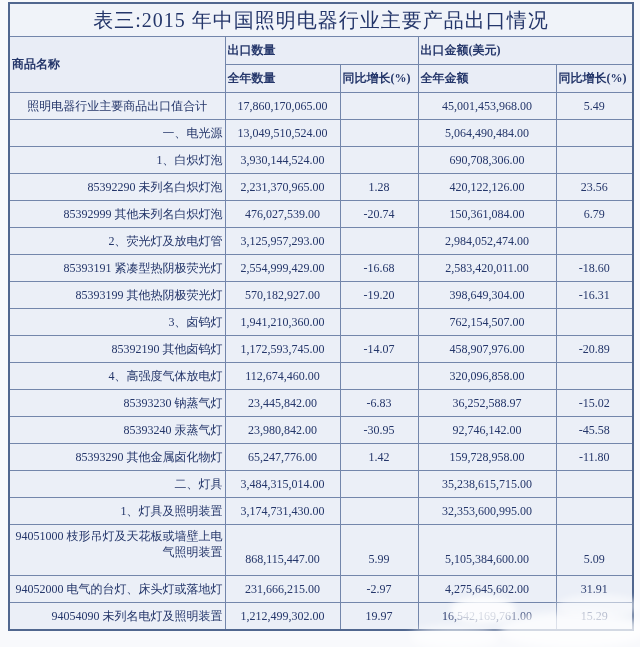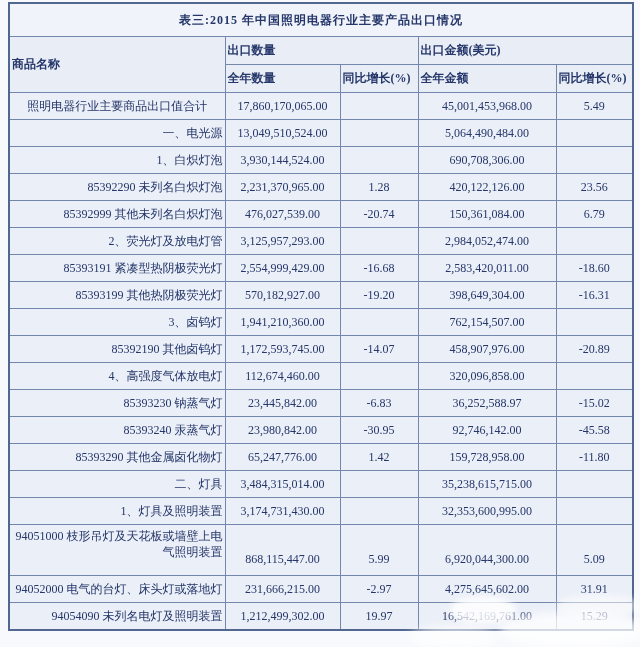--- a/index.html
+++ b/index.html
@@ -23,22 +23,22 @@
     border:1px solid #7386ab;
     font-size:12px;
     font-weight:normal;
     color:#24366a;
     padding:0 2px;
     overflow:hidden;
     line-height:1.35;
   }
   tr.title-row th{
     height:32px;
-    font-size:12px;
-    font-weight:bold;
+    font-size:20px;
+    font-weight:normal;
     text-align:center;
     letter-spacing:1px;
     background:#f0f3f9;
   }
   tr.head th{
     height:27px;
     text-align:left;
     font-weight:bold;
     background:#e9edf6;
   }
@@ -194,21 +194,21 @@
           <td class="name">1、灯具及照明装置</td>
           <td class="num">3,174,731,430.00</td>
           <td class="growth"></td>
           <td class="num">32,353,600,995.00</td>
           <td class="growth"></td>
         </tr>
         <tr class="two-line">
           <td class="name">94051000 枝形吊灯及天花板或墙壁上电气照明装置</td>
           <td class="num">868,115,447.00</td>
           <td class="growth">5.99</td>
-          <td class="num">6,920,044,300.00</td>
+          <td class="num">5,105,384,600.00</td>
           <td class="growth">5.09</td>
         </tr>
         <tr>
           <td class="name">94052000 电气的台灯、床头灯或落地灯</td>
           <td class="num">231,666,215.00</td>
           <td class="growth">-2.97</td>
           <td class="num">4,275,645,602.00</td>
           <td class="growth">31.91</td>
         </tr>
         <tr>

